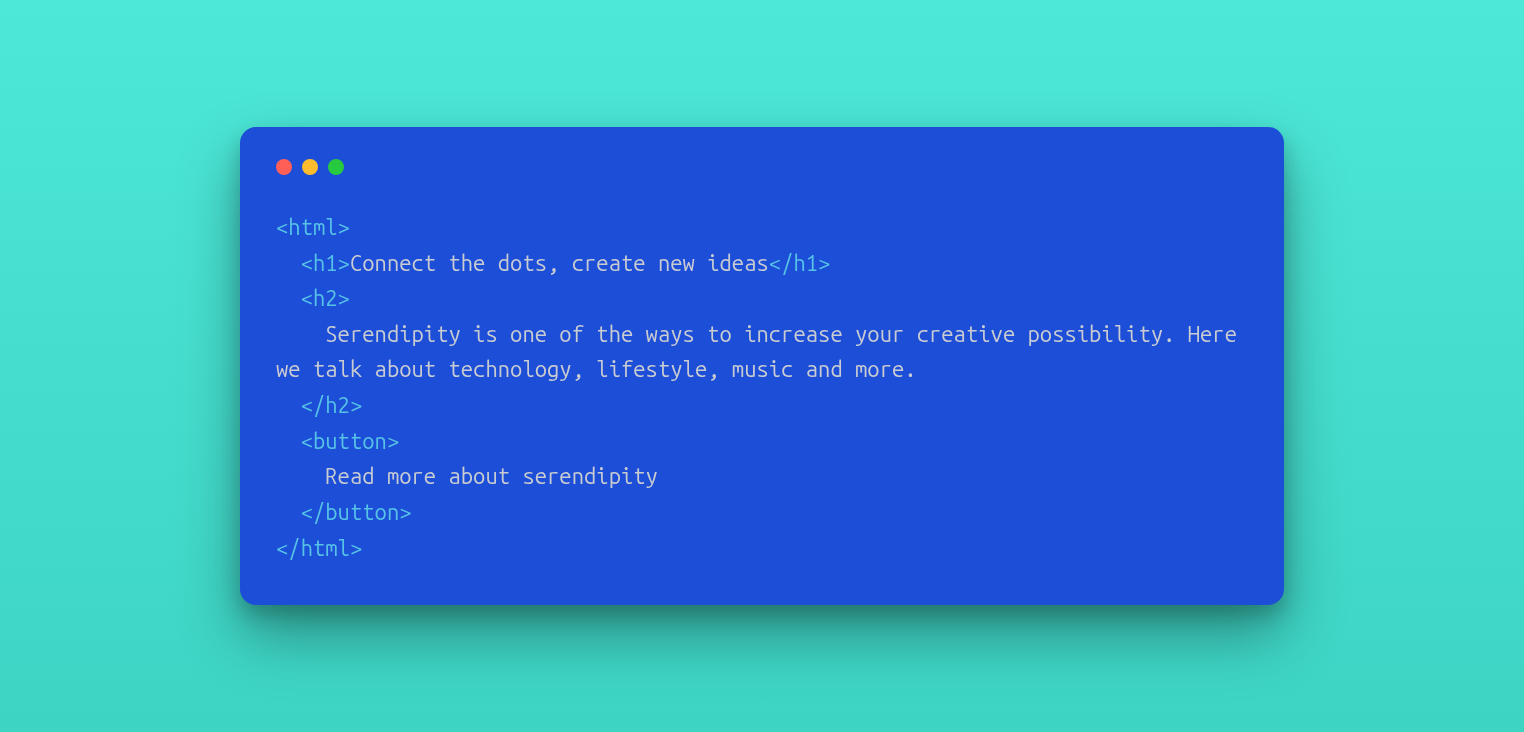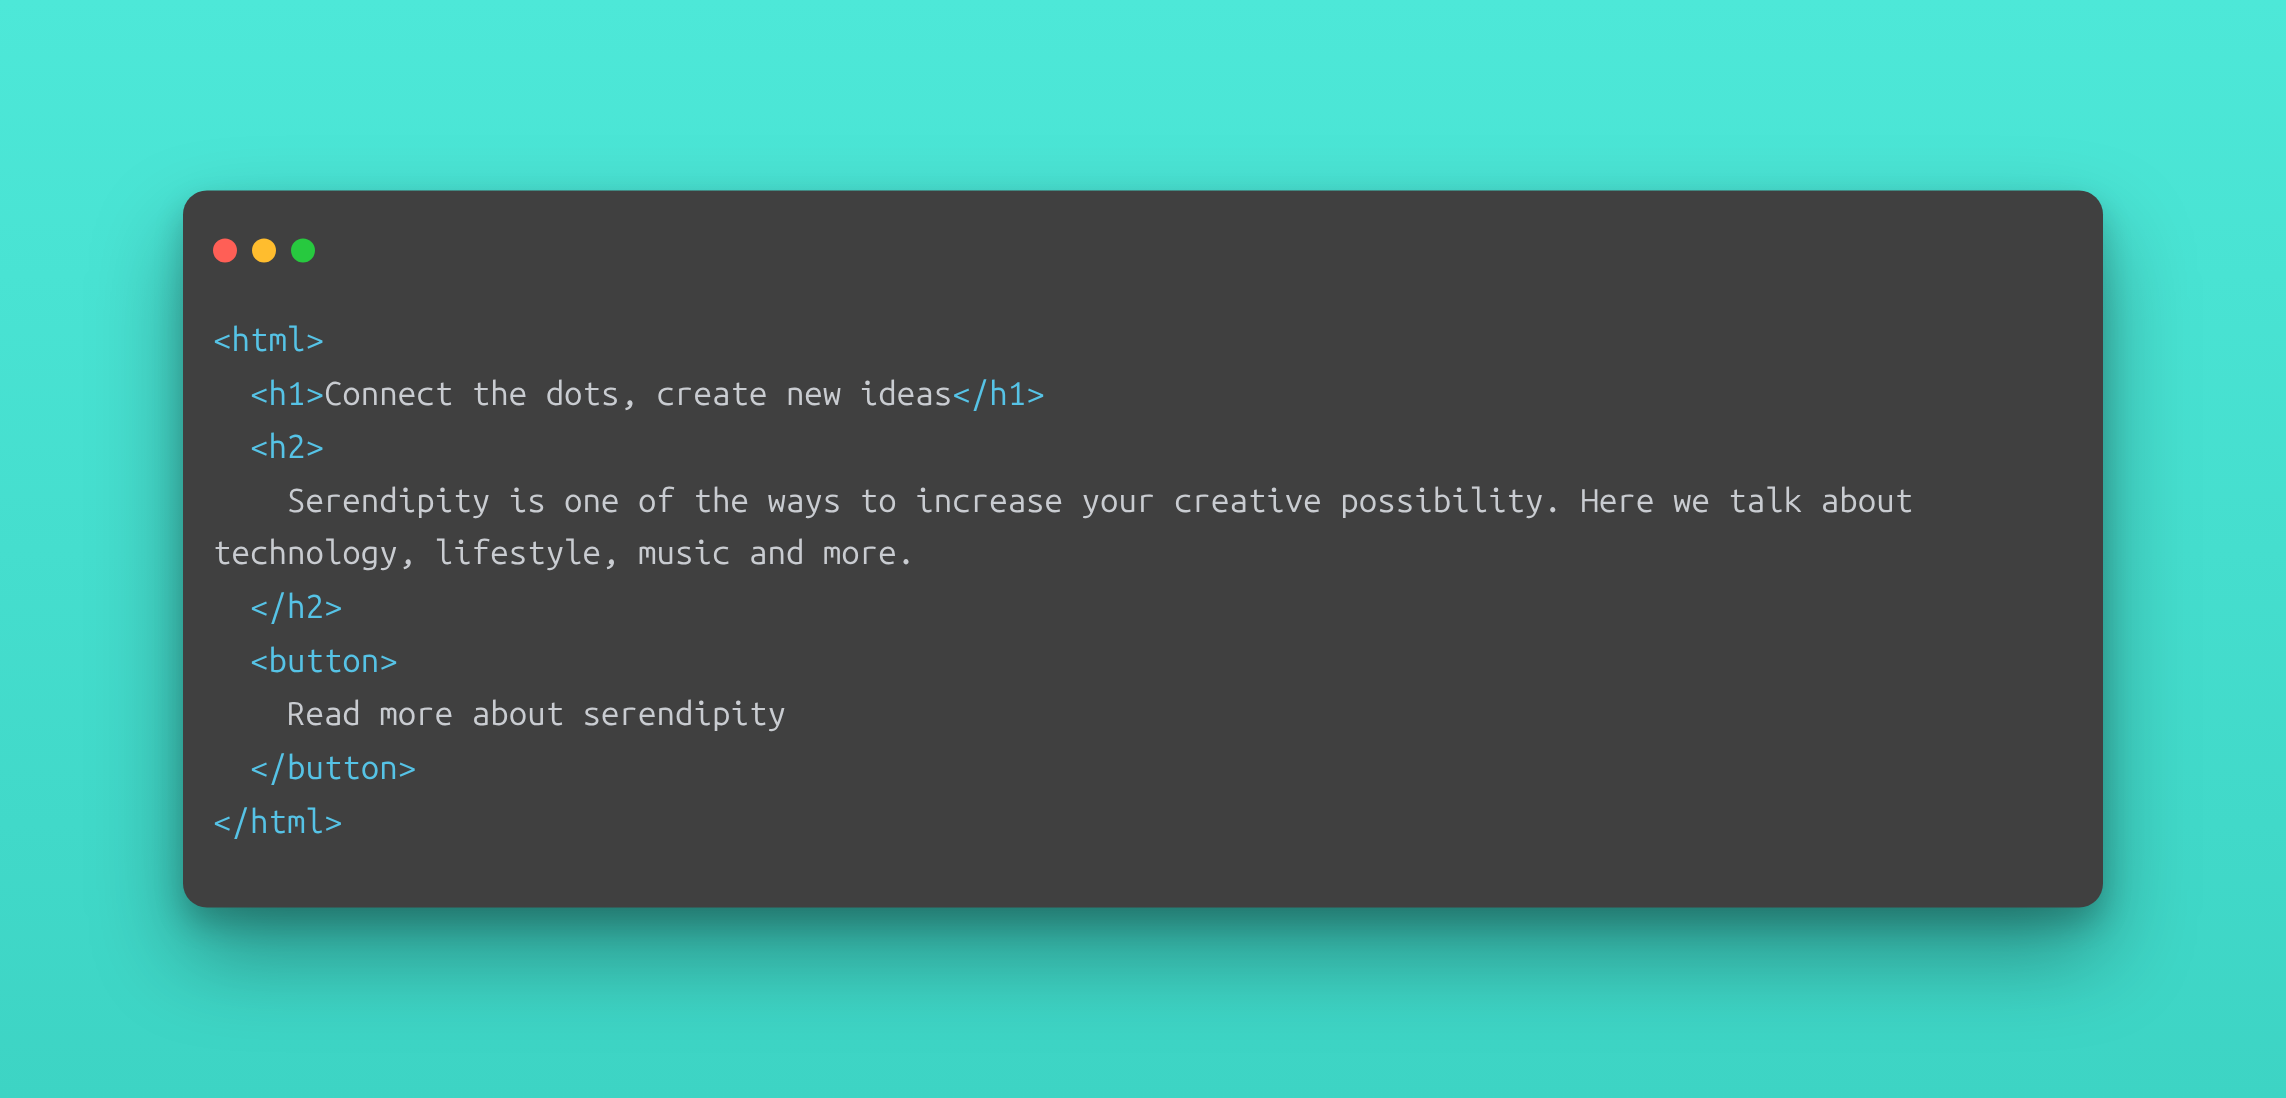--- a/index.html
+++ b/index.html
@@ -11,24 +11,24 @@
     background: #40e0d0;
     background: linear-gradient(180deg, #4de8d8 0%, #3dd4c4 100%);
     width: 1524px;
     height: 732px;
     display: flex;
     align-items: center;
     justify-content: center;
     font-family: "SF Mono", "Monaco", "Menlo", "Consolas", "Ubuntu Mono", monospace;
   }
   .window {
-    background: #404040;
+    background: #1d4ed8;
     border-radius: 16px;
-    width: 1280px;
-    padding: 32px 36px 40px 20px;
+    width: 1044px;
+    padding: 32px 36px 40px 36px;
     box-shadow: 0 30px 60px rgba(0,0,0,0.35), 0 10px 20px rgba(0,0,0,0.2);
   }
   .titlebar {
     display: flex;
     gap: 10px;
     margin-bottom: 34px;
   }
   .dot {
     width: 16px;
     height: 16px;

